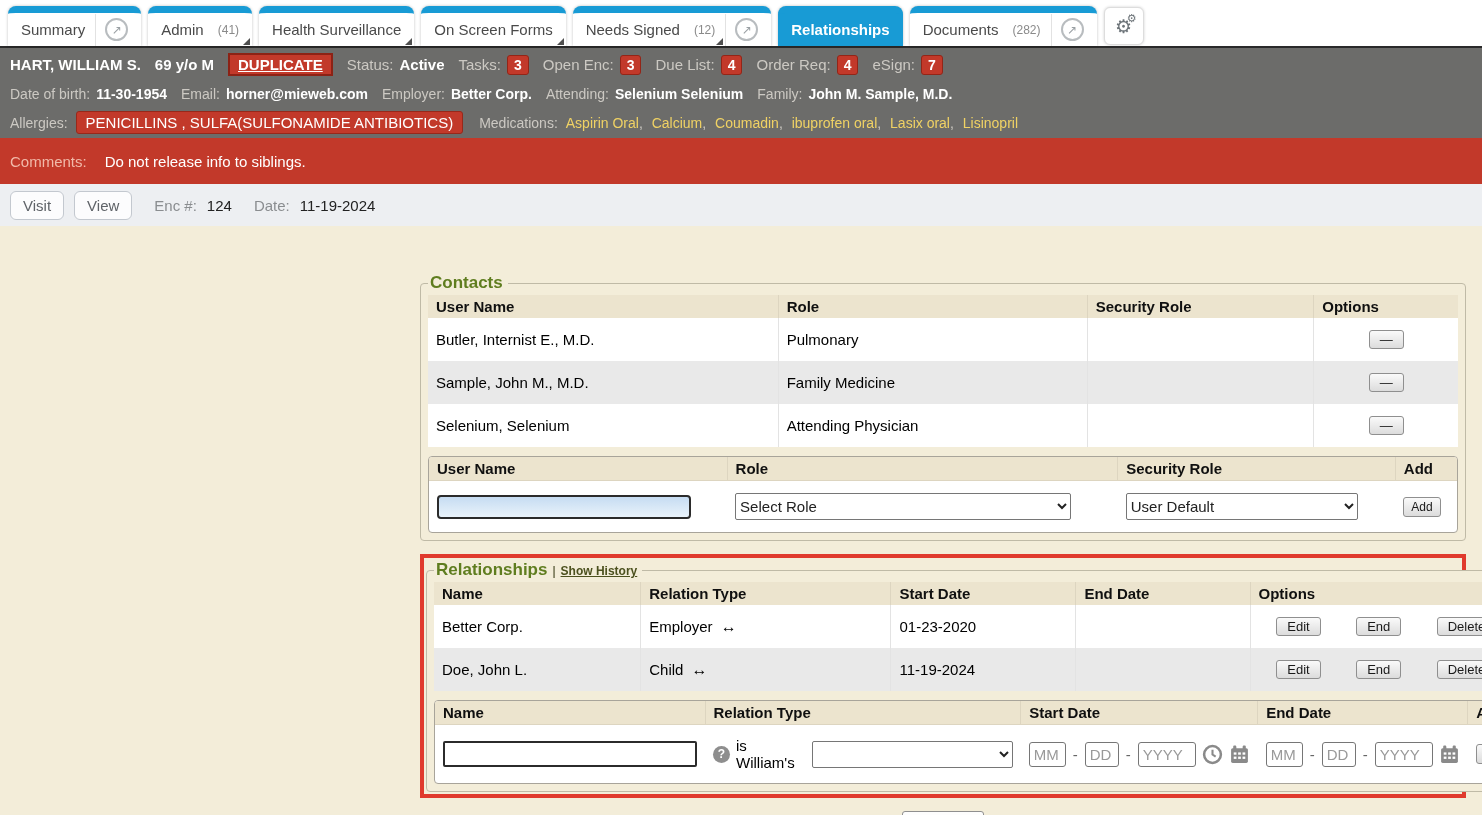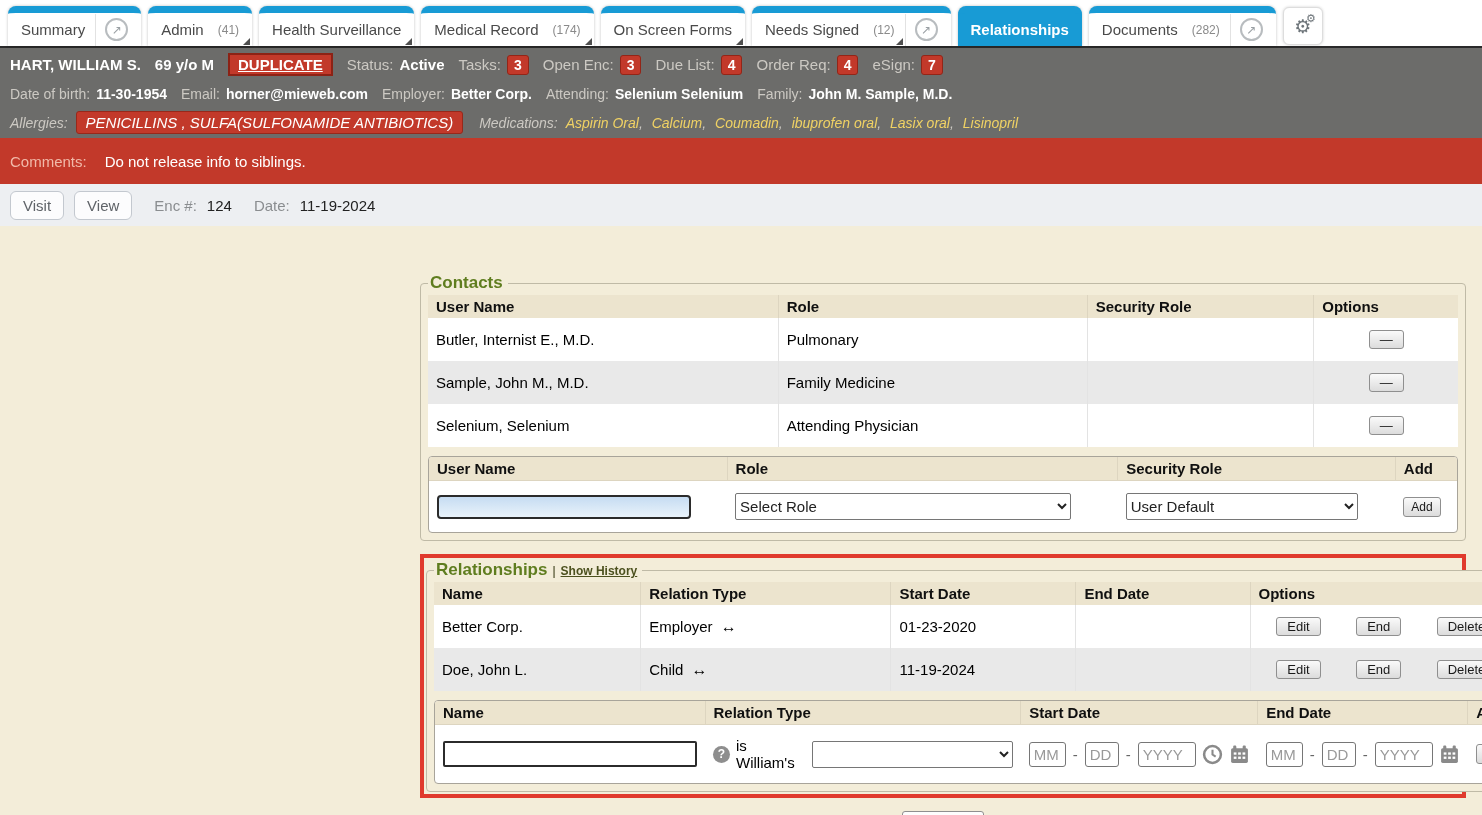--- a/index.html
+++ b/index.html
@@ -42,21 +42,21 @@
     height:38px; width:40px; background:#fff; border:1px solid #ddd; border-radius:6px;
     box-shadow:0 0 3px rgba(0,0,0,.18); margin-bottom:1px; cursor:pointer;
     color:#6d7479; font-size:19px; position:relative;
   }
   .gear-btn .gear-small { position:absolute; top:4px; right:6px; font-size:11px; }
 
   
   .pt-head { background:#6c6c6a; color:#fff; padding:0 10px; }
   .pt-row1 { height:33px; display:flex; align-items:center; gap:14px; font-size:15px; }
   .pt-row2 { height:26px; display:flex; align-items:center; gap:14px; font-size:14px; }
-  .pt-row3 { height:31px; display:flex; align-items:center; gap:8px; font-size:14px;font-style:italic; }
+  .pt-row3 { height:31px; display:flex; align-items:center; gap:8px; font-size:14px; }
   .lbl { color:#ccc9c3; font-weight:normal; }
   .val { color:#fff; font-weight:bold; }
   .pt-name { font-weight:bold; font-size:15px; }
   .badge {
     background:#c2392a; border:1px solid #932517; color:#fff; font-weight:bold;
     border-radius:3px; padding:1px 6px; font-size:14px;
   }
   .pair { display:flex; align-items:center; gap:6px; }
   .dup-box {
     background:#c2392a; border:2px solid #8c2215; color:#fff; font-weight:bold;
@@ -184,25 +184,20 @@
       <span class="popout-circle">↗</span>
     </span>
   </div>
   <div class="tab">
     <span>Admin</span>
     <span class="count">(41)</span>
     <span class="fold-corner"></span>
   </div>
   <div class="tab">
     <span>Health Surveillance</span>
-    <span class="fold-corner"></span>
-  </div>
-  <div class="tab">
-    <span>Medical Record</span>
-    <span class="count">(174)</span>
     <span class="fold-corner"></span>
   </div>
   <div class="tab">
     <span>On Screen Forms</span>
     <span class="fold-corner"></span>
   </div>
   <div class="tab with-popout">
     <span>Needs Signed</span>
     <span class="count">(12)</span>
     <span class="fold-corner"></span>

